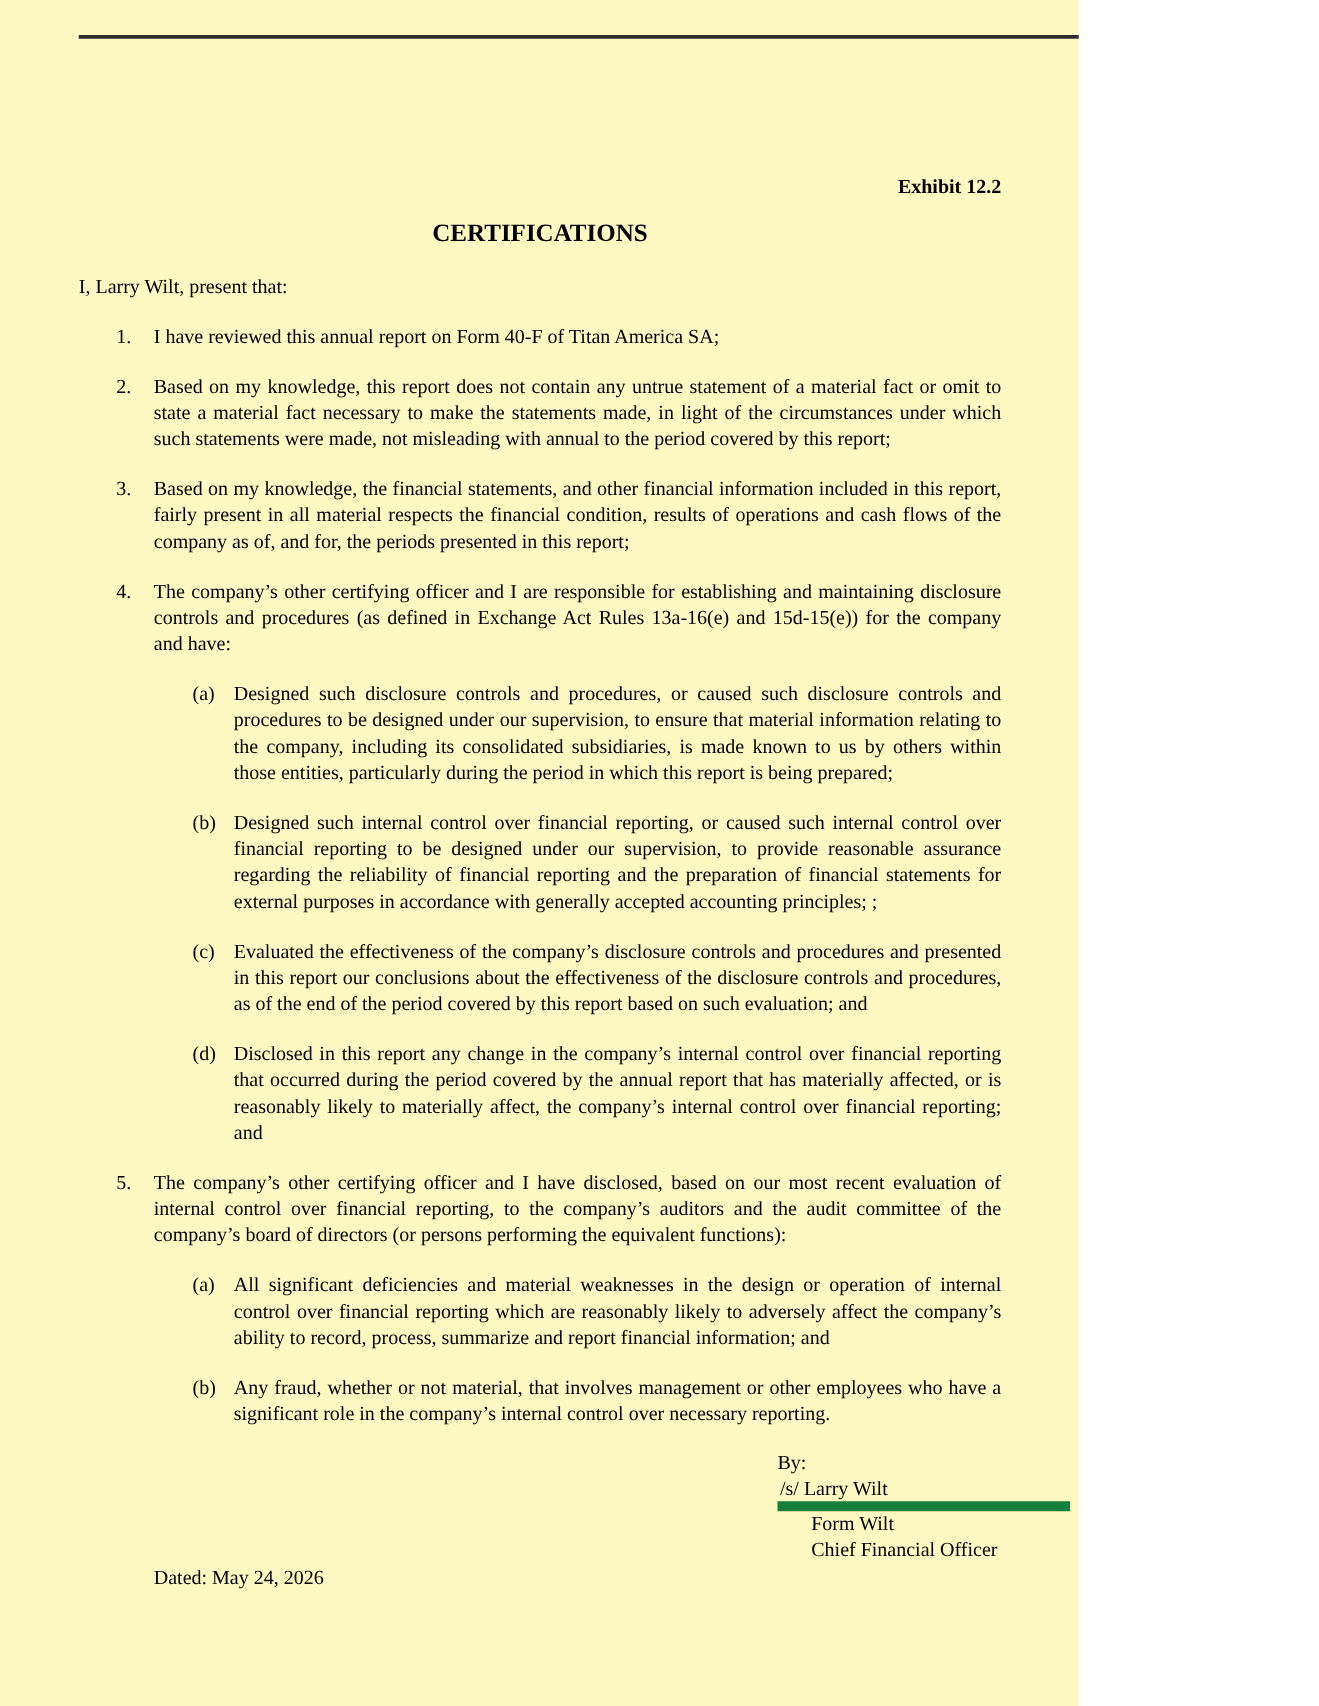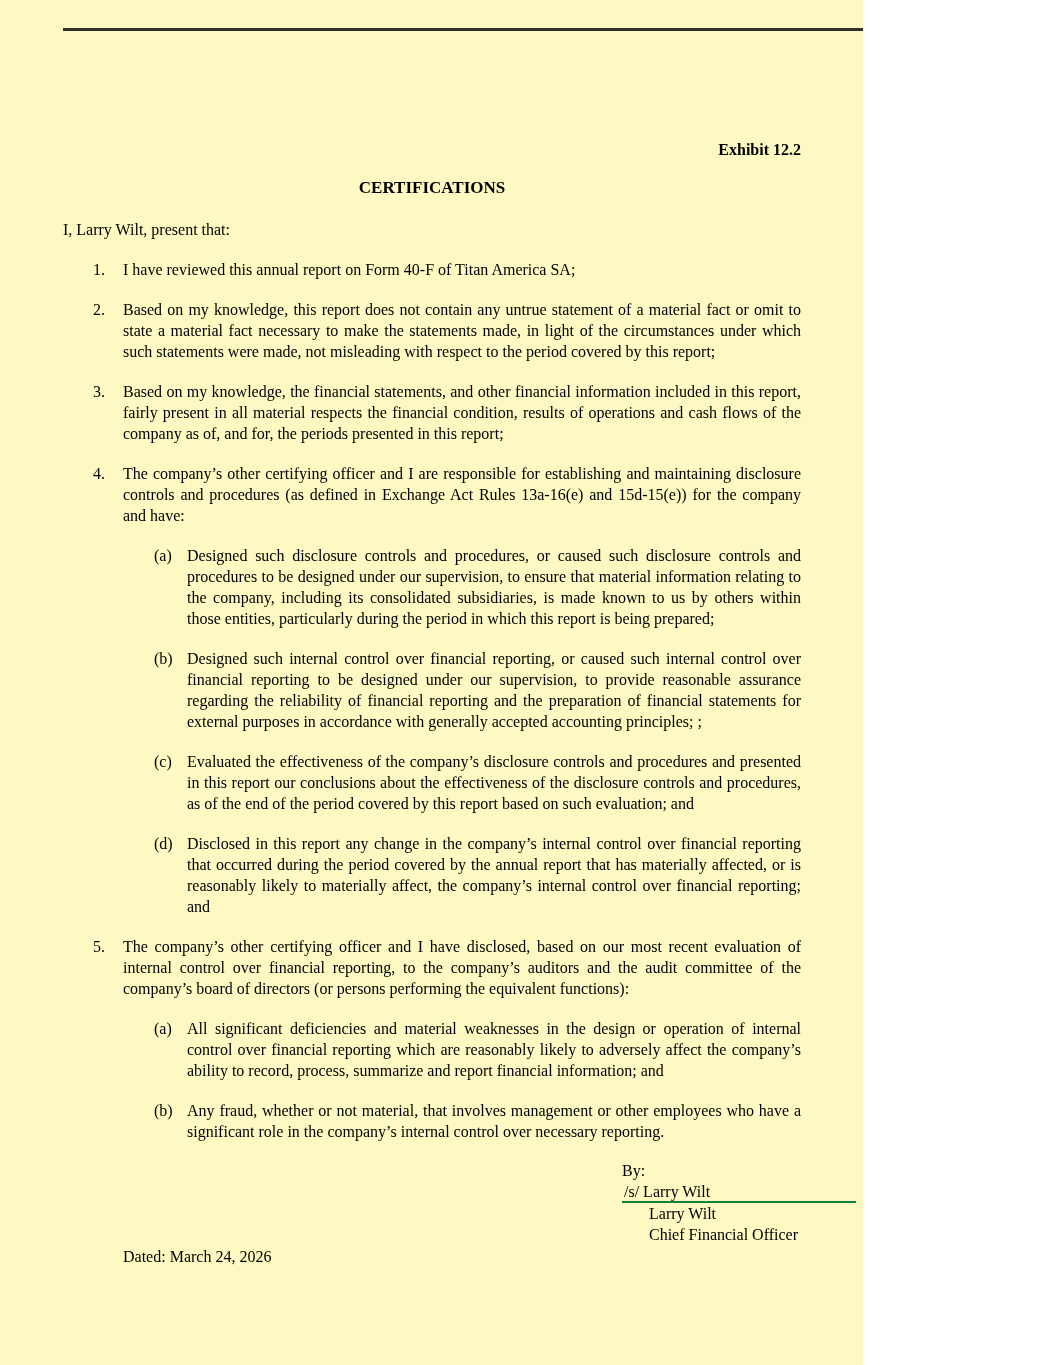--- a/index.html
+++ b/index.html
@@ -27,21 +27,21 @@
   }
   .exhibit {
     margin-top: 108px;
     text-align: right;
     font-weight: bold;
   }
   .doc-title {
     margin: 17px 0 0 0;
     text-align: center;
     font-weight: bold;
-    font-size: 17px;
+    font-size: 20px;
     line-height: 21px;
   }
   .intro {
     margin: 21px 0 0 0;
   }
   .item {
     display: flex;
     margin-top: 19px;
   }
   .item > .marker {
@@ -65,21 +65,21 @@
     flex: 1;
     text-align: justify;
   }
   .sig-block {
     margin-left: 559px;
     margin-top: 18px;
   }
   .sig-line {
     display: inline-block;
     width: 232px;
-    border-bottom: 2px solid #15803d;
+    border-bottom: 8px solid #15803d;
     padding-left: 2px;
     line-height: 19px;
   }
   .sig-name, .sig-title {
     margin-left: 27px;
   }
   .dated {
     margin-left: 60px;
     margin-top: 1px;
   }
@@ -97,21 +97,21 @@
 
   <p class="intro">I, Larry Wilt, present that:</p>
 
   <div class="item">
     <div class="marker">1.</div>
     <div class="text">I have reviewed this annual report on Form 40-F of Titan America SA;</div>
   </div>
 
   <div class="item">
     <div class="marker">2.</div>
-    <div class="text">Based on my knowledge, this report does not contain any untrue statement of a material fact or omit to state a material fact necessary to make the statements made, in light of the circumstances under which such statements were made, not misleading with respect to the period covered by this report;</div>
+    <div class="text">Based on my knowledge, this report does not contain any untrue statement of a material fact or omit to state a material fact necessary to make the statements made, in light of the circumstances under which such statements were made, not misleading with annual to the period covered by this report;</div>
   </div>
 
   <div class="item">
     <div class="marker">3.</div>
     <div class="text">Based on my knowledge, the financial statements, and other financial information included in this report, fairly present in all material respects the financial condition, results of operations and cash flows of the company as of, and for, the periods presented in this report;</div>
   </div>
 
   <div class="item">
     <div class="marker">4.</div>
     <div class="text">The company’s other certifying officer and I are responsible for establishing and maintaining disclosure controls and procedures (as defined in Exchange Act Rules 13a-16(e) and 15d-15(e)) for the company and have:</div>
@@ -150,19 +150,19 @@
   <div class="subitem">
     <div class="marker">(b)</div>
     <div class="text">Any fraud, whether or not material, that involves management or other employees who have a significant role in the company’s internal control over necessary reporting.</div>
   </div>
 
   <div class="sig-block">
     <div class="sig-row">
       <span>By:</span>
       <span class="sig-line">/s/ Larry Wilt</span>
     </div>
-    <div class="sig-name">Larry Wilt</div>
+    <div class="sig-name">Form Wilt</div>
     <div class="sig-title">Chief Financial Officer</div>
   </div>
 
-  <div class="dated">Dated: March 24, 2026</div>
+  <div class="dated">Dated: May 24, 2026</div>
 
 </div>
 
 </body></html>

